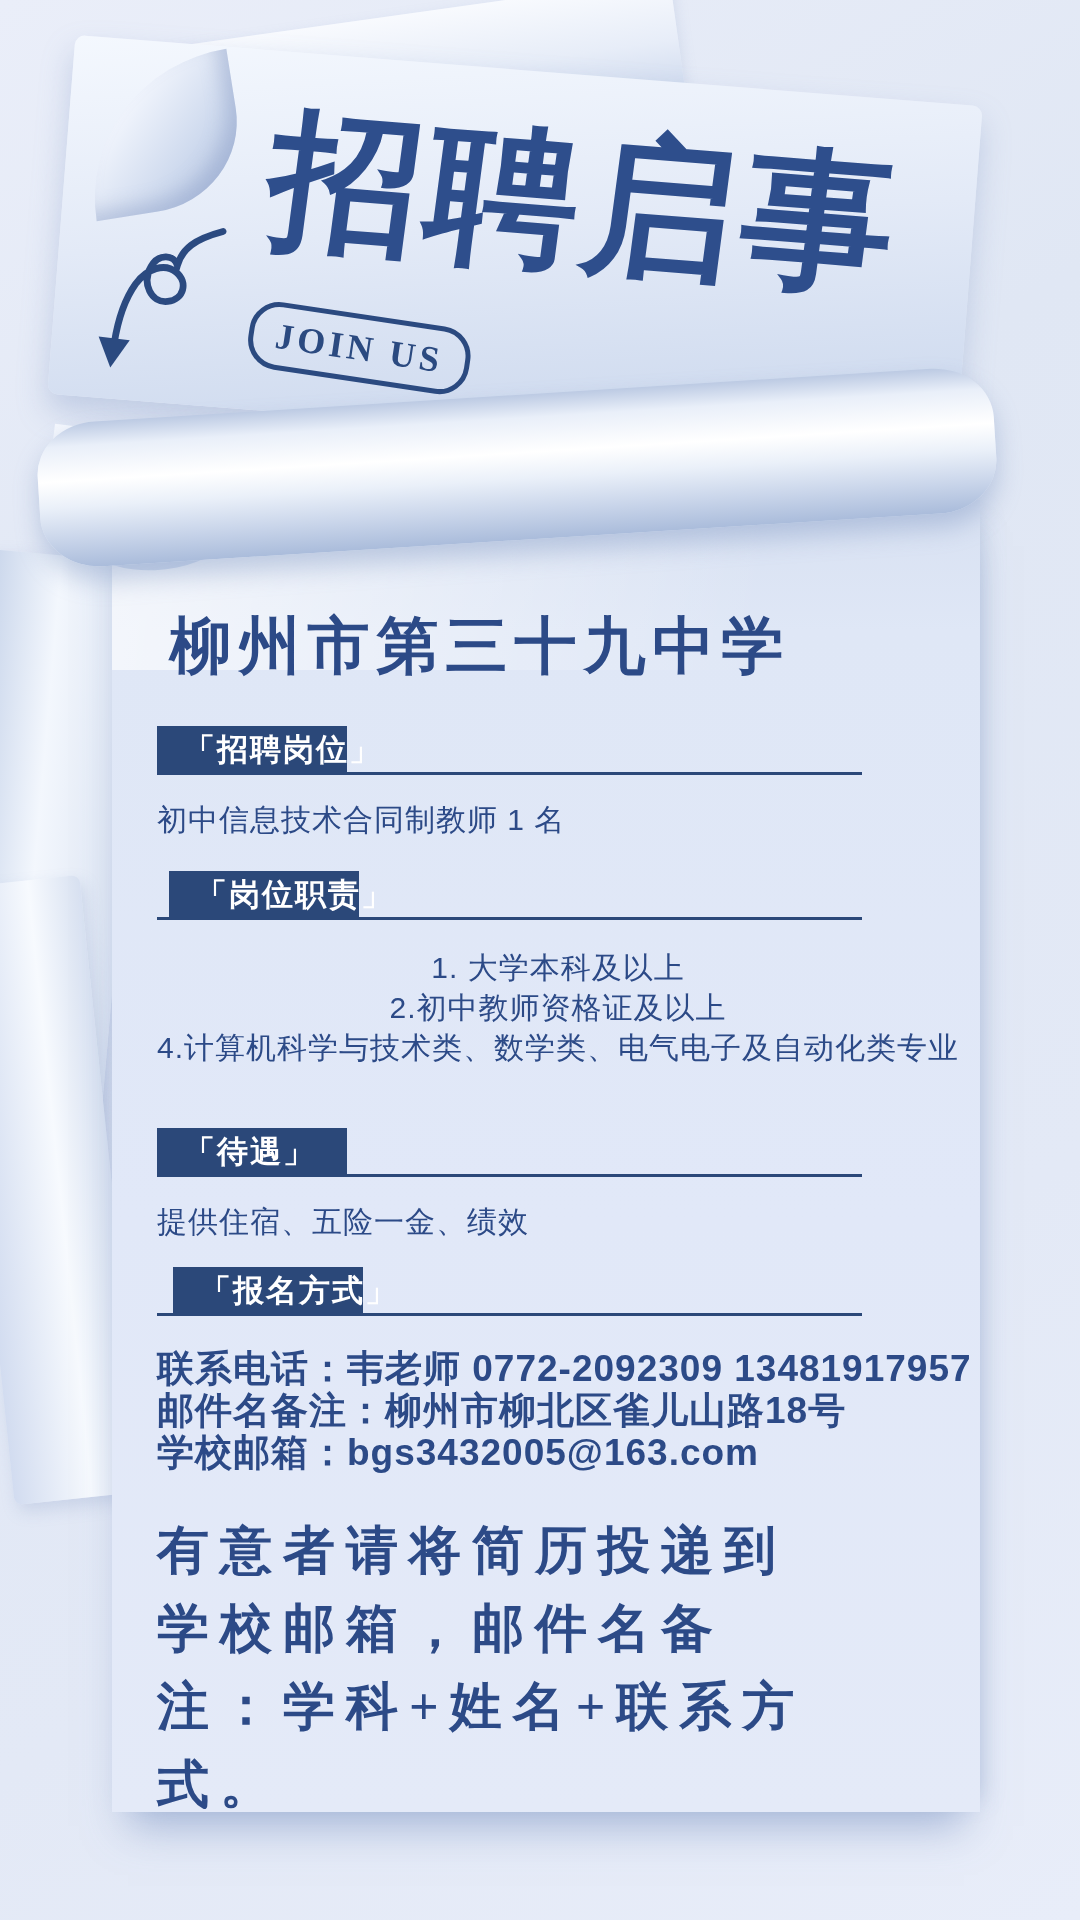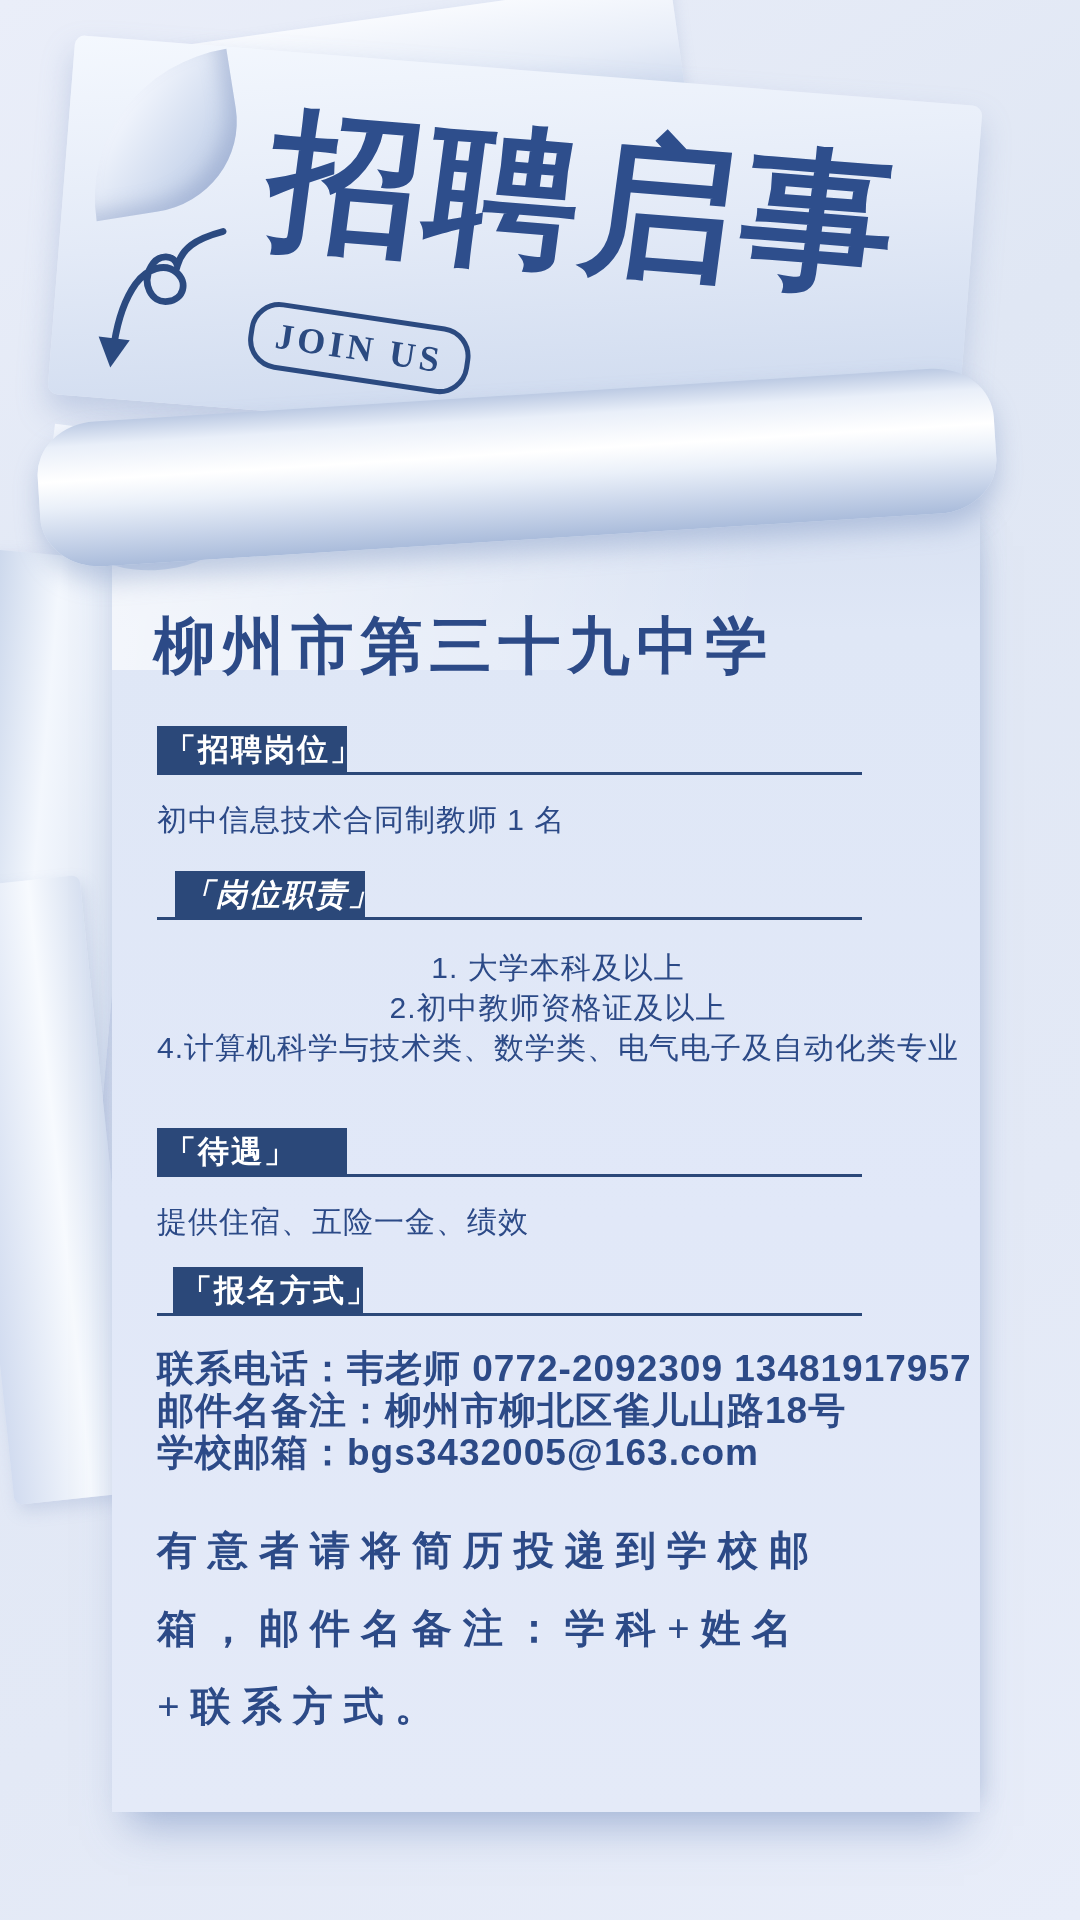--- a/index.html
+++ b/index.html
@@ -87,48 +87,48 @@
     left:112px;top:500px;width:868px;height:1312px;
     background:linear-gradient(180deg,#d8e1f2 0%,#dfe7f6 10%,#e1e8f8 55%,#e4eaf8 100%);
     box-shadow:0 30px 40px -16px rgba(115,140,190,.55),14px 0 22px -14px rgba(120,145,190,.35);
     z-index:1;
   }
   .main-sheet .light-band{
     left:0;top:0;width:100%;height:170px;
     background:linear-gradient(96deg,rgba(255,255,255,.65) 0%,rgba(255,255,255,.25) 45%,rgba(255,255,255,0) 75%);
   }
   .school-name{
-    left:28px;top:104px;width:648px;
+    left:44px;top:104px;width:648px;
     font-family:"Liberation Serif","DejaVu Serif",serif;
     font-weight:700;font-size:62px;letter-spacing:7px;
     color:#2c4a87;text-align:center;white-space:nowrap;
   }
   .sections{left:45px;top:0;width:780px;height:100%;}
   .sec-box{
     width:190px;height:48px;background:#2b4879;color:#ffffff;
-    display:flex;align-items:center;padding-left:8px;box-sizing:border-box;
+    display:flex;align-items:center;padding-left:27px;box-sizing:border-box;
     font-family:"Liberation Serif","DejaVu Serif",serif;
     font-weight:700;font-size:31px;letter-spacing:2px;white-space:nowrap;
   }
   .sec-rule{width:705px;height:3px;background:#2b4879;}
   .body-text{
     color:#2c4a87;font-size:30px;font-weight:500;letter-spacing:1px;white-space:nowrap;
   }
   .list-line{line-height:40px;}
   .contact-line{line-height:42px;font-weight:600;font-size:37px;}
   .footer-note{
     left:45px;top:1012px;width:668px;
     font-family:"Liberation Serif","DejaVu Serif",serif;
-    font-weight:700;font-size:40px;line-height:78px;letter-spacing:11px;
+    font-weight:700;font-size:52px;line-height:78px;letter-spacing:11px;
     color:#2c4a87;
   }
 
   
   .sec1-box{left:0;top:226px;} .sec1-rule{left:0;top:272px;} .sec1-body{left:0;top:300px;}
-  .sec2-box{left:18px;top:371px;font-style:italic;} .sec2-rule{left:0;top:417px;} .sec2-body{left:0;top:448px;text-align:center;}
+  .sec2-box{left:12px;top:371px;} .sec2-rule{left:0;top:417px;} .sec2-body{left:0;top:448px;text-align:center;}
   .sec3-box{left:0;top:628px;} .sec3-rule{left:0;top:674px;} .sec3-body{left:0;top:702px;}
   .sec4-box{left:16px;top:767px;} .sec4-rule{left:0;top:813px;} .sec4-body{left:0;top:848px;}
 </style>
 </head>
 <body>
 
 <div class="abs sliver top-back-sliver"></div>
 <div class="abs sliver left-sheet-1"></div>
 <div class="abs sliver left-sheet-2"></div>
 

